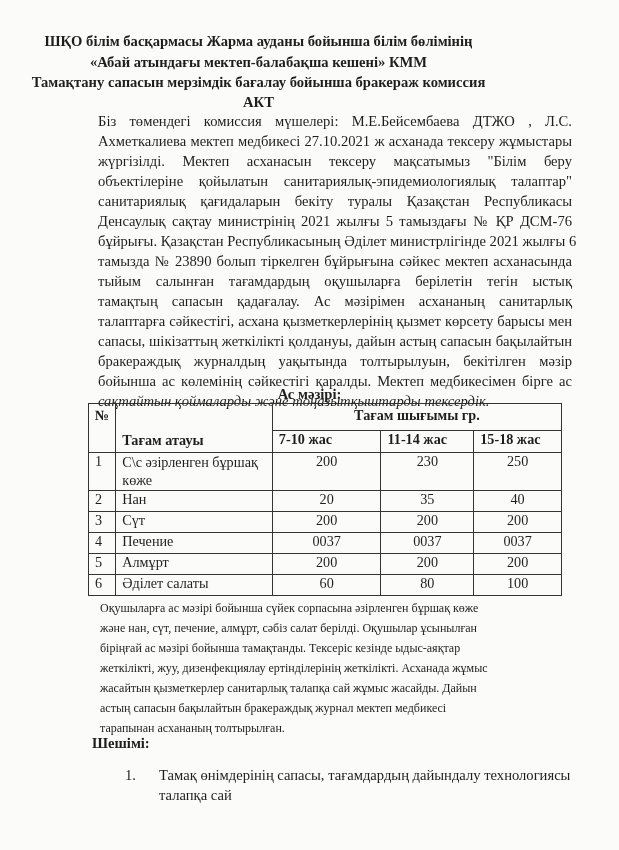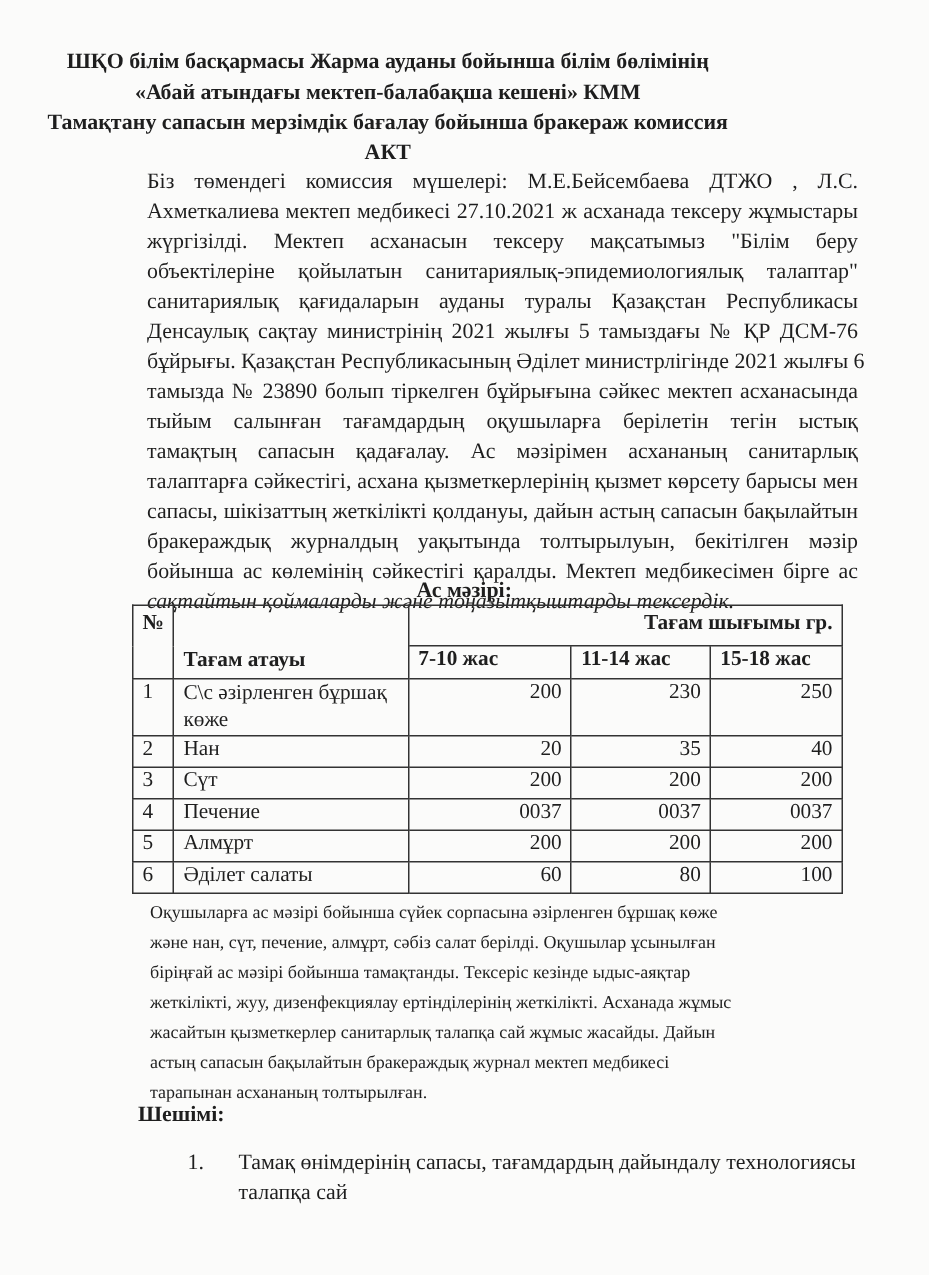--- a/index.html
+++ b/index.html
@@ -5,42 +5,42 @@
   html, body { margin:0; padding:0; }
   body { width:619px; height:850px; background:#fbfbfa; position:relative; overflow:hidden;
          font-family:"Liberation Serif", "DejaVu Serif", serif; color:#1e1e1e; }
   .hdr { position:absolute; left:0; width:517px; text-align:center; font-weight:bold; font-size:14.6px; line-height:20px; }
   .para { position:absolute; left:88px; width:474px; font-size:14.6px; line-height:20px; text-align:justify;margin-left:10px; }
   .para span.line { display:block; text-align:justify; text-align-last:justify; white-space:nowrap; }
   .para span.line.last { text-align-last:left;font-style:italic; }
   table { position:absolute; left:88px; top:403px; width:474px; border-collapse:collapse; font-size:14.2px; }
   td, th { border:1px solid #333; padding:0 6px; vertical-align:top; }
   th { font-weight:bold; text-align:left; }
-  .c { text-align:right;margin-top:16px; }
+  .c { text-align:center;margin-top:16px; }
   .para2 { position:absolute; left:100px; width:480px; font-size:12px; line-height:20px; }
   .para2 span.line { display:block; white-space:nowrap; }
   .decision { position:absolute; left:92px; top:735px; font-weight:bold; font-size:14.6px; }
   .item { position:absolute; left:125px; top:765px; font-size:14.6px; line-height:20px; }
   .item .num { position:absolute; left:0; }
   .item .txt { position:absolute; left:22px; white-space:nowrap;margin-left:12px; }
 </style>
 </head>
 <body>
 
 <div class="hdr" style="top:31px">ШҚО білім басқармасы Жарма ауданы бойынша білім бөлімінің</div>
 <div class="hdr" style="top:52px">«Абай атындағы мектеп-балабақша кешені» КММ</div>
 <div class="hdr" style="top:72px">Тамақтану сапасын мерзімдік бағалау бойынша бракераж комиссия</div>
 <div class="hdr" style="top:92px">АКТ</div>
 
 <div class="para" style="top:111px">
   <span class="line">Біз төмендегі комиссия мүшелері: М.Е.Бейсембаева ДТЖО , Л.С.</span>
   <span class="line">Ахметкалиева мектеп медбикесі 27.10.2021 ж асханада тексеру жұмыстары</span>
   <span class="line">жүргізілді. Мектеп асханасын тексеру мақсатымыз "Білім беру</span>
   <span class="line">объектілеріне қойылатын санитариялық-эпидемиологиялық талаптар"</span>
-  <span class="line">санитариялық қағидаларын ауданы туралы Қазақстан Республикасы</span>
+  <span class="line">санитариялық қағидаларын бекіту туралы Қазақстан Республикасы</span>
   <span class="line">Денсаулық сақтау министрінің 2021 жылғы 5 тамыздағы № ҚР ДСМ-76</span>
   <span class="line">бұйрығы. Қазақстан Республикасының Әділет министрлігінде 2021 жылғы 6</span>
   <span class="line">тамызда № 23890 болып тіркелген бұйрығына сәйкес мектеп асханасында</span>
   <span class="line">тыйым салынған тағамдардың оқушыларға берілетін тегін ыстық</span>
   <span class="line">тамақтың сапасын қадағалау. Ас мәзірімен асхананың санитарлық</span>
   <span class="line">талаптарға сәйкестігі, асхана қызметкерлерінің қызмет көрсету барысы мен</span>
   <span class="line">сапасы, шікізаттың жеткілікті қолдануы, дайын астың сапасын бақылайтын</span>
   <span class="line">бракераждық журналдың уақытында толтырылуын, бекітілген мәзір</span>
   <span class="line">бойынша ас көлемінің сәйкестігі қаралды. Мектеп медбикесімен бірге ас</span>
   <span class="line last">сақтайтын қоймаларды және тоңазытқыштарды тексердік.</span>

